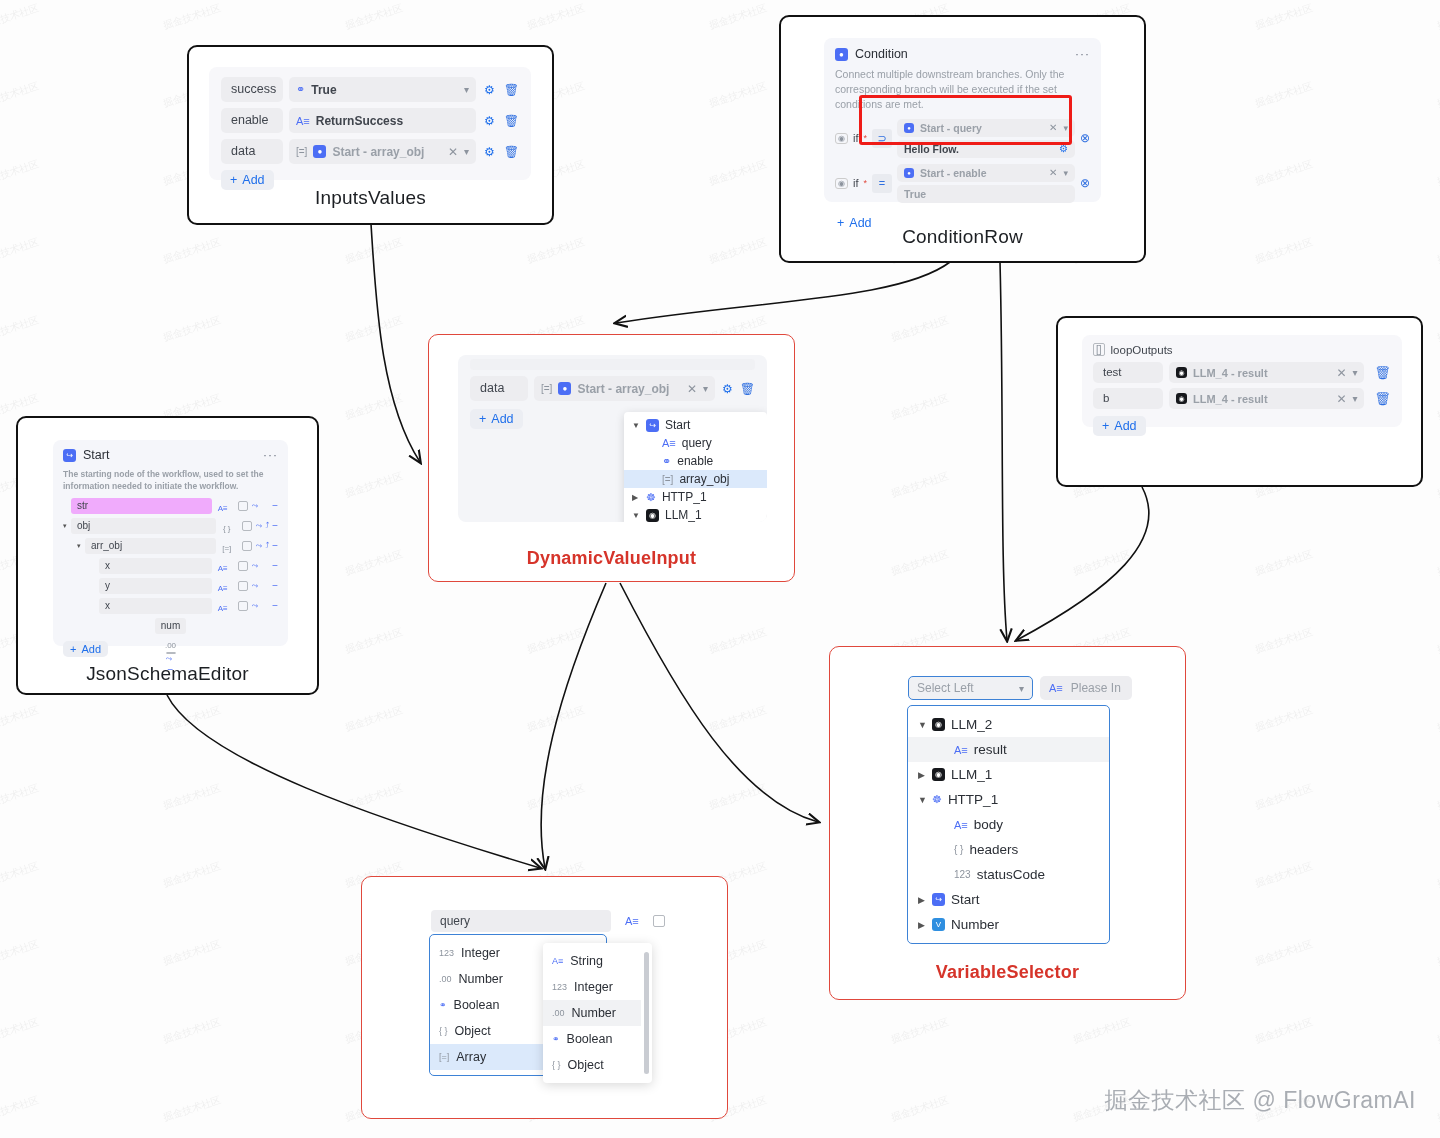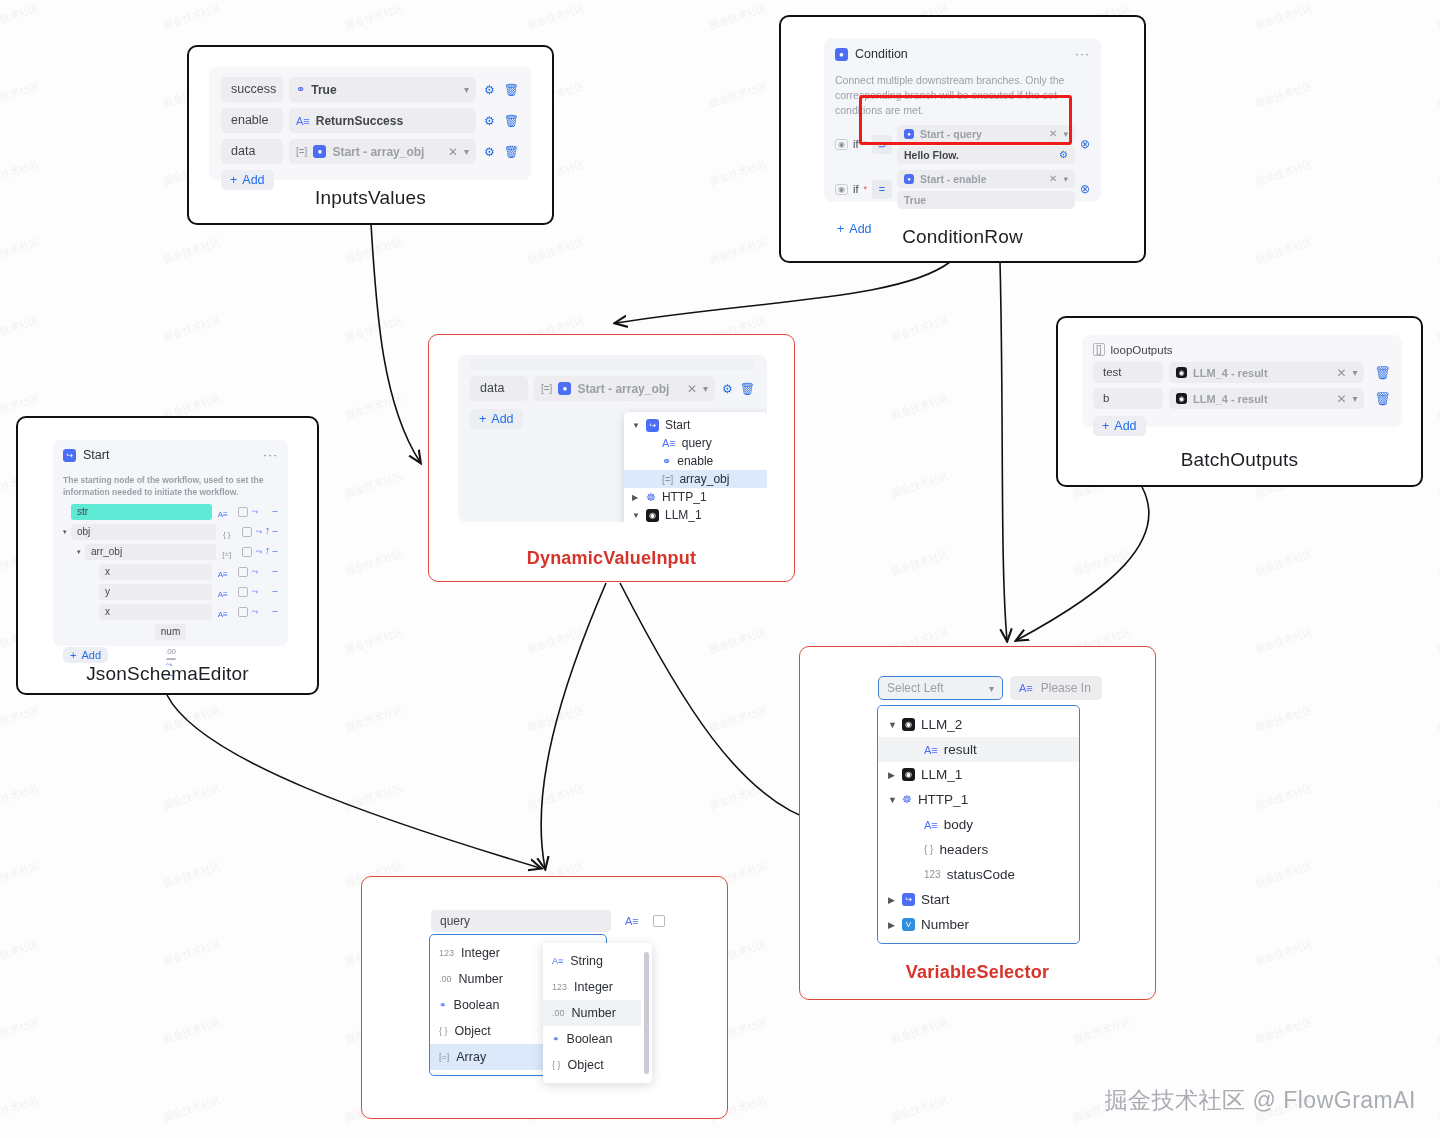--- a/index.html
+++ b/index.html
@@ -60,21 +60,21 @@
   .node-chip {
     width:13px;height:13px;border-radius:3px;background:#4c6ef5;
     display:inline-flex;align-items:center;justify-content:center;
     color:#fff;font-size:8px;flex:0 0 auto;
   }
   .node-chip.black { background:#16181c; }
   .node-chip.cyan  { background:#2f8fe0; }
 
   
   .nhead { display:flex; align-items:center; gap:7px; font-size:12.5px; color:#2b2f36; }
-  .ndesc { font-size:10.5px; color:#9aa0a8; line-height:1.45; margin-top:12px; }
+  .ndesc { font-size:10.5px; color:#9aa0a8; line-height:1.45; margin-top:6px; }
   .dots { margin-left:auto; color:#6b7280; letter-spacing:1px; font-size:12px; }
 
   
   .tree { background:#fff; box-shadow:0 2px 10px rgba(0,0,0,.14); border-radius:4px; }
   .tnode { display:flex; align-items:center; gap:6px; height:18px; font-size:12px; color:#2b2f36; padding:0 8px; }
   .tnode.sel { background:#dbe9fb; }
   .tri { width:8px; color:#555; font-size:8px; flex:0 0 auto; }
 
   .watermark-tile {
     position:absolute; color:rgba(120,120,120,.10);
@@ -360,21 +360,21 @@
     <div class="ui" style="left:35px;top:22px;width:235px;height:206px;padding:8px 10px;background:#f5f6fa;">
       <div class="nhead">
         <span class="node-chip">↪</span>
         <span>Start</span>
         <span class="dots">···</span>
       </div>
       <div class="ndesc" style="font-size:8.5px;font-weight:bold;">The starting node of the workflow, used to set the information needed to initiate the workflow.</div>
       <div id="jse-rows" style="margin-top:5px;">
  <div style="display:flex;align-items:center;height:16px;margin-bottom:4px;padding-left:0px;">
    <span class="tri" style="font-size:7px;color:#555;"></span>
-   <span style="flex:1;background:#5eead4;border-radius:3px;height:16px;line-height:16px;padding:0 6px;font-size:10px;color:#40454d;">str</span>
+   <span style="flex:1;background:#f0abfc;border-radius:3px;height:16px;line-height:16px;padding:0 6px;font-size:10px;color:#40454d;">str</span>
    <span style="width:22px;text-align:center;"><span class="ic" style="font-size:8px;">A≡</span></span>
    <span style="width:10px;height:10px;border:1px solid #b6bac0;border-radius:2px;display:inline-block;margin:0 4px;"></span>
    <span class="ic" style="font-size:8px;margin-right:3px;">⤳</span>
    <span style="width:11px;display:inline-block"></span>
    <span class="ic" style="font-size:10px;">−</span>
  </div>
  <div style="display:flex;align-items:center;height:16px;margin-bottom:4px;padding-left:0px;">
    <span class="tri" style="font-size:7px;color:#555;">▾</span>
    <span style="flex:1;background:#ededf0;border-radius:3px;height:16px;line-height:16px;padding:0 6px;font-size:10px;color:#40454d;">obj</span>
    <span style="width:22px;text-align:center;"><span class="ic-dim" style="font-size:8px;">{ }</span></span>
@@ -518,24 +518,23 @@
      <span class="chev">▾</span>
    </div>
    <span class="trash" style="margin-left:10px;font-size:13px;">🗑</span>
  </div>
         </div>
       <div class="addbtn" style="margin-top:2px;">
         <span>+</span>
         <span>Add</span>
       </div>
     </div>
-    <div class="panel-caption" style="top:131px;">BatchOutputs</div>
   </div>
 
-  <div class="panel red" style="left:799px;top:646px;width:357px;height:354px;">
+  <div class="panel red" style="left:829px;top:646px;width:357px;height:354px;">
     <div style="position:absolute;left:78px;top:29px;display:flex;align-items:center;">
       <div style="width:125px;height:24px;border:1px solid #3d82d6;border-radius:5px;background:#f0f1f4;display:flex;align-items:center;padding:0 8px;font-size:12px;color:#9aa0a8;">
         <span style="flex:1">Select Left</span>
         <span class="chev">▾</span>
       </div>
       <div style="margin-left:7px;height:24px;background:#ededf0;border-radius:5px;display:flex;align-items:center;gap:8px;padding:0 9px;font-size:12px;color:#9aa0a8;width:92px;overflow:hidden;">
         <span class="ic">A≡</span>
         <span>Please In</span>
       </div>
     </div>

